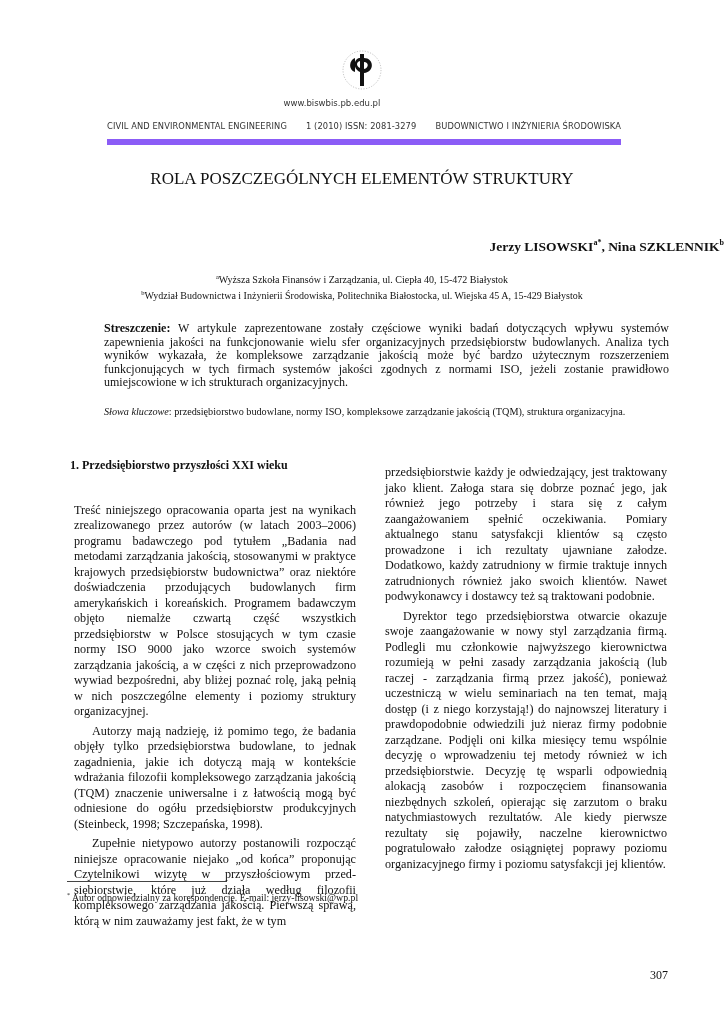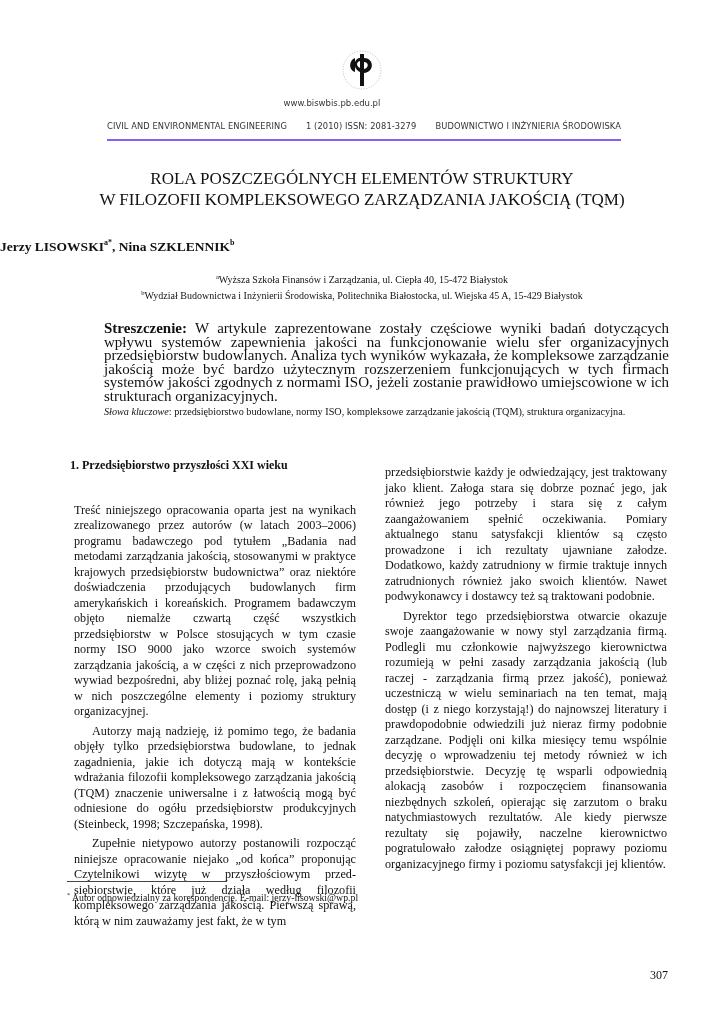--- a/index.html
+++ b/index.html
@@ -1,26 +1,26 @@
 <!DOCTYPE html>
 <html><head>
   <meta charset="utf-8">
   <style>
     html, body { margin: 0; padding: 0; background: #ffffff; }
     body { width: 724px; height: 1024px; position: relative; overflow: hidden; font-family: "Liberation Serif", serif; color: #111; }
     .logo { position: absolute; left: 338px; top: 46px; width: 48px; height: 48px; }
     .url { position: absolute; left: 0; width: 664px; top: 98px; text-align: center; font-family: "DejaVu Sans", sans-serif; font-size: 8.5px; color: #333; }
-    .journal-bar { position: absolute; left: 107px; width: 514px; top: 121px; height: 14px; display: flex; justify-content: space-between; font-family: "DejaVu Sans", sans-serif; font-size: 8.3px; color: #333; letter-spacing: 0.1px; white-space: nowrap; border-bottom: 2px solid #8b5cf6; padding-bottom: 4px; }
+    .journal-bar { position: absolute; left: 107px; width: 514px; top: 121px; height: 14px; display: flex; justify-content: space-between; font-family: "DejaVu Sans", sans-serif; font-size: 8.3px; color: #333; letter-spacing: 0.1px; white-space: nowrap; border-bottom: 6px solid #8b5cf6; padding-bottom: 4px; }
     .title { position: absolute; left: 60px; width: 604px; top: 168px; text-align: center; font-weight: normal; font-size: 17px; line-height: 21px; }
     .title div { white-space: nowrap; }
-    .authors { position: absolute; left: 0; width: 724px; top: 238px; text-align: left; font-weight: bold; font-size: 13.5px; }
+    .authors { position: absolute; left: 0; width: 724px; top: 238px; text-align: right; font-weight: bold; font-size: 13.5px; }
     .authors sup { font-size: 8px; }
     .affil { position: absolute; left: 0; width: 724px; top: 270px; text-align: center; font-size: 10px; line-height: 13px; }
     .affil sup { font-size: 6.5px; }
-    .abstract { position: absolute; left: 104px; width: 565px; top: 322px; font-size: 15px; line-height: 13.6px; text-align: justify; }
+    .abstract { position: absolute; left: 104px; width: 565px; top: 322px; font-size: 12px; line-height: 13.6px; text-align: justify; }
     .keywords { position: absolute; left: 104px; width: 565px; top: 405px; font-size: 10.2px; line-height: 13.6px; text-align: justify; }
     .col { position: absolute; font-size: 12.2px; line-height: 15.5px; text-align: justify; }
     .col-left { left: 70px; width: 290px; top: 458px; }
     .col-right { left: 381px; width: 290px; top: 461px; }
     .section-title { font-weight: bold; font-size: 12px; margin-bottom: 29px; }
     .col p { margin: 4px; text-indent: 0; font-family: Liberation Serif, serif; }
     .col p.ind { text-indent: 18px; }
     .fn-rule { position: absolute; left: 67px; top: 881px; width: 160px; border-top: 1px solid #444; }
     .footnote { position: absolute; left: 67px; top: 892px; font-size: 9.8px; }
     .footnote sup { font-size: 6px; }
@@ -42,21 +42,20 @@
 <div class="url">www.biswbis.pb.edu.pl</div>
 
 <div class="journal-bar">
   <span>CIVIL AND ENVIRONMENTAL ENGINEERING</span>
   <span>1 (2010)  ISSN: 2081-3279</span>
   <span>BUDOWNICTWO I INŻYNIERIA ŚRODOWISKA</span>
 </div>
 
 <div class="title">
   <div>ROLA POSZCZEGÓLNYCH ELEMENTÓW STRUKTURY</div>
-  <div>W FILOZOFII KOMPLEKSOWEGO ZARZĄDZANIA JAKOŚCIĄ (TQM)</div>
 </div>
 
 <div class="authors">
   <span>Jerzy LISOWSKI</span><sup>a*</sup><span>, </span><span>Nina SZKLENNIK</span><sup>b</sup>
 </div>
 
 <div class="affil">
   <div><sup>a</sup><span>Wyższa Szkoła Finansów i Zarządzania, ul. Ciepła 40, 15-472 Białystok</span></div>
   <div><sup>b</sup><span>Wydział Budownictwa i Inżynierii Środowiska, Politechnika Białostocka, ul. Wiejska 45 A, 15-429 Białystok</span></div>
 </div>

